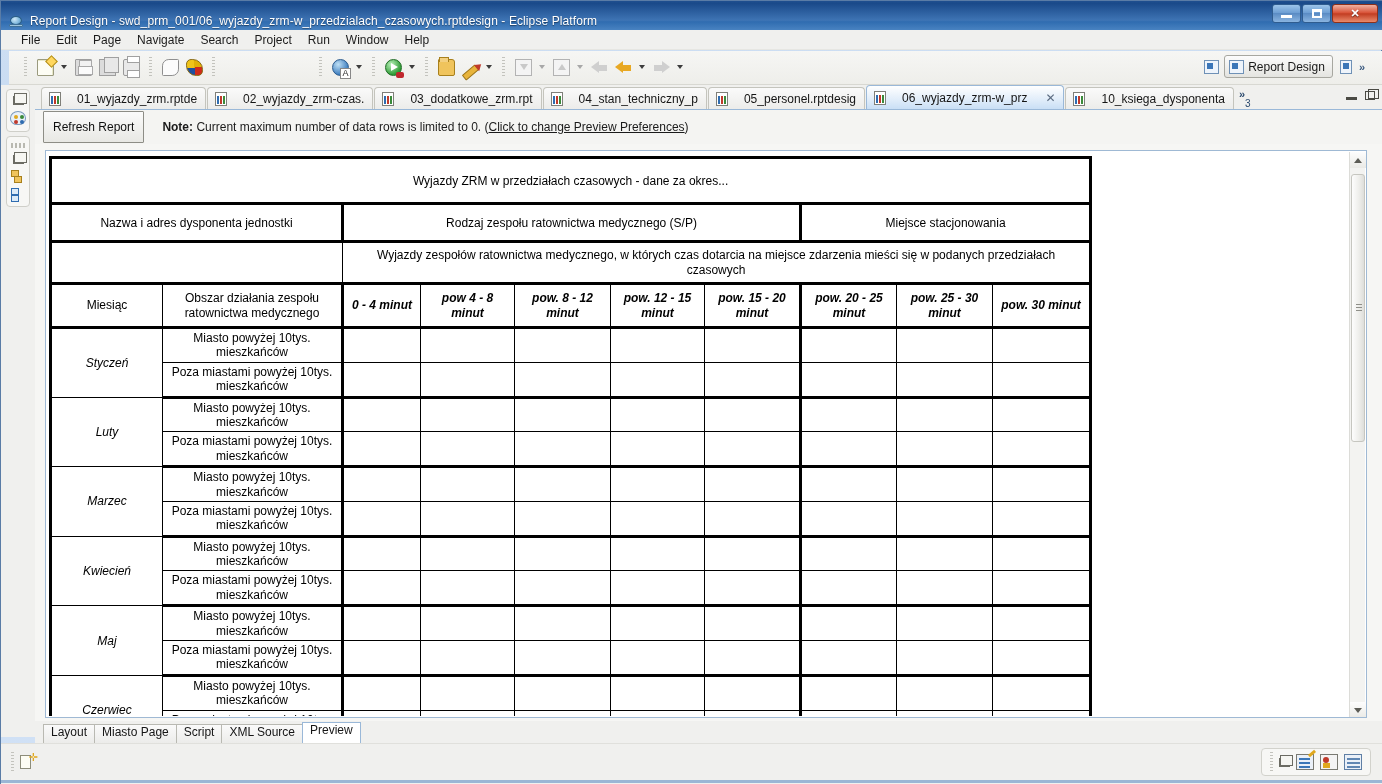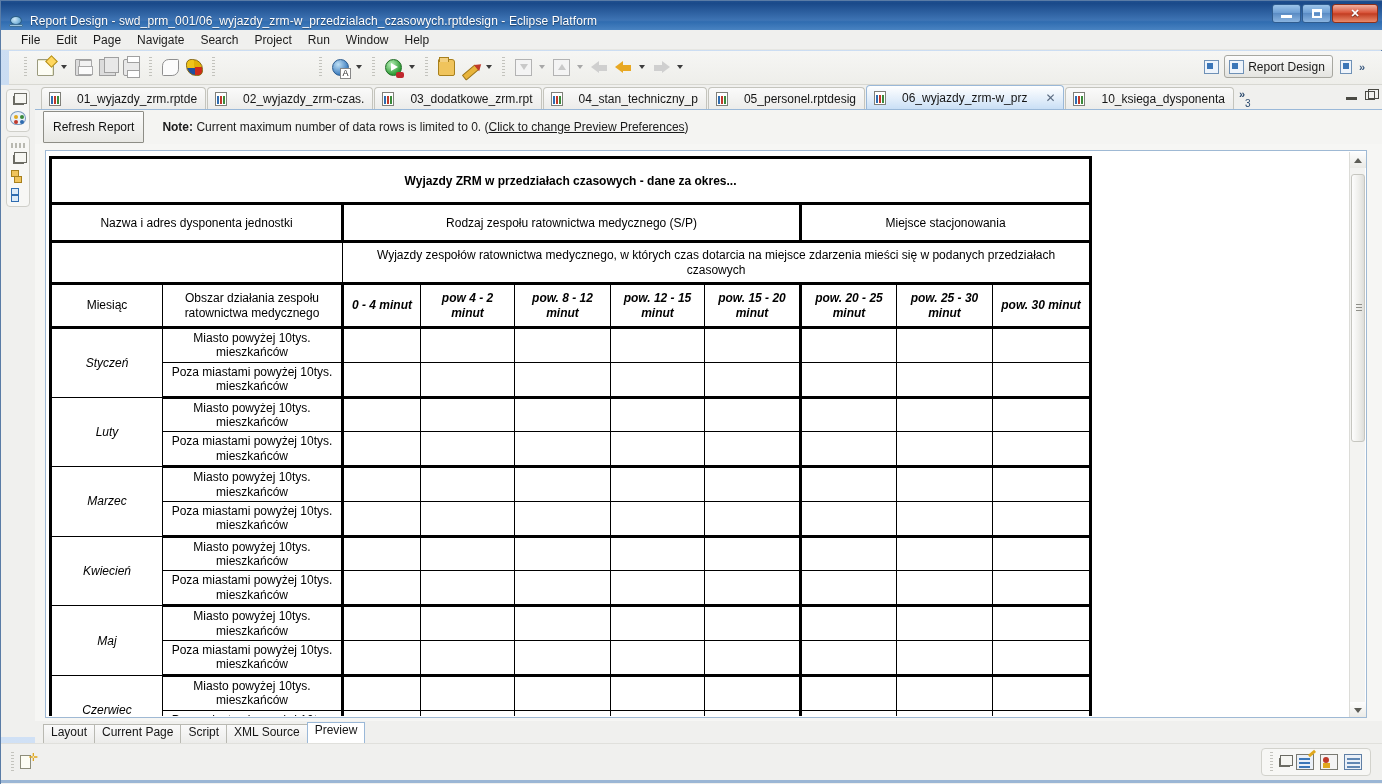--- a/index.html
+++ b/index.html
@@ -308,21 +308,21 @@
     padding: 2px 3px;
     vertical-align: middle;
     text-align: center;
     font-size: 12px;
   }
   .bt3 { border-top-width: 3px !important; }
   .bb3 { border-bottom-width: 3px !important; }
   .bl3 { border-left-width: 3px !important; }
   .br3 { border-right-width: 3px !important; }
 
-  .r-title { font-weight: bold; font-size: 13.5px; height: 46px; }
+  .r-title { font-weight: normal; font-size: 13.5px; height: 46px; }
   .r-head1 { font-size: 13px; height: 38px; }
   .r-head2 { font-size: 12.5px; height: 42px; line-height: 1.25; }
   .r-col { font-size: 12.5px; height: 44px; line-height: 1.2; }
   .r-col-small { font-size: 10.5px; font-style: italic; font-weight: bold; }
   .r-month { font-style: italic; font-size: 13px; }
   .r-area { font-size: 11px; line-height: 1.2; height: 32px; }
   .r-empty { height: 32px; }
 
   
   #vscroll {
@@ -644,21 +644,21 @@
 
             <tr>
               <td class="r-head2 bl3" colspan="2"></td>
               <td class="r-head2 br3" colspan="8">Wyjazdy zespołów ratownictwa medycznego, w których czas dotarcia na miejsce zdarzenia mieści się w podanych przedziałach czasowych</td>
             </tr>
 
             <tr>
               <td class="r-col bl3 bt3 bb3">Miesiąc</td>
               <td class="r-col bt3 bb3">Obszar działania zespołu ratownictwa medycznego</td>
               <td class="r-col r-col-small bt3 bb3 bl3">0 - 4 minut</td>
-              <td class="r-col r-col-small bt3 bb3">pow 4 - 2 minut</td>
+              <td class="r-col r-col-small bt3 bb3">pow 4 - 8 minut</td>
               <td class="r-col r-col-small bt3 bb3">pow. 8 - 12 minut</td>
               <td class="r-col r-col-small bt3 bb3">pow. 12 - 15 minut</td>
               <td class="r-col r-col-small bt3 bb3">pow. 15 - 20 minut</td>
               <td class="r-col r-col-small bt3 bb3 bl3">pow. 20 - 25 minut</td>
               <td class="r-col r-col-small bt3 bb3">pow. 25 - 30 minut</td>
               <td class="r-col r-col-small bt3 bb3 br3">pow. 30 minut</td>
             </tr>
 
             <tr>
               <td class="r-month bl3" rowspan="2">Styczeń</td>
@@ -821,21 +821,21 @@
           </div>
       </div>
     </div>
   </div>
 
   <div id="bottomtabs">
     <div class="vtab">
         <span>Layout</span>
       </div>
     <div class="vtab">
-        <span>Current Page</span>
+        <span>Miasto Page</span>
       </div>
     <div class="vtab">
         <span>Script</span>
       </div>
     <div class="vtab">
         <span>XML Source</span>
       </div>
     <div class="vtab active">
         <span>Preview</span>
       </div>

